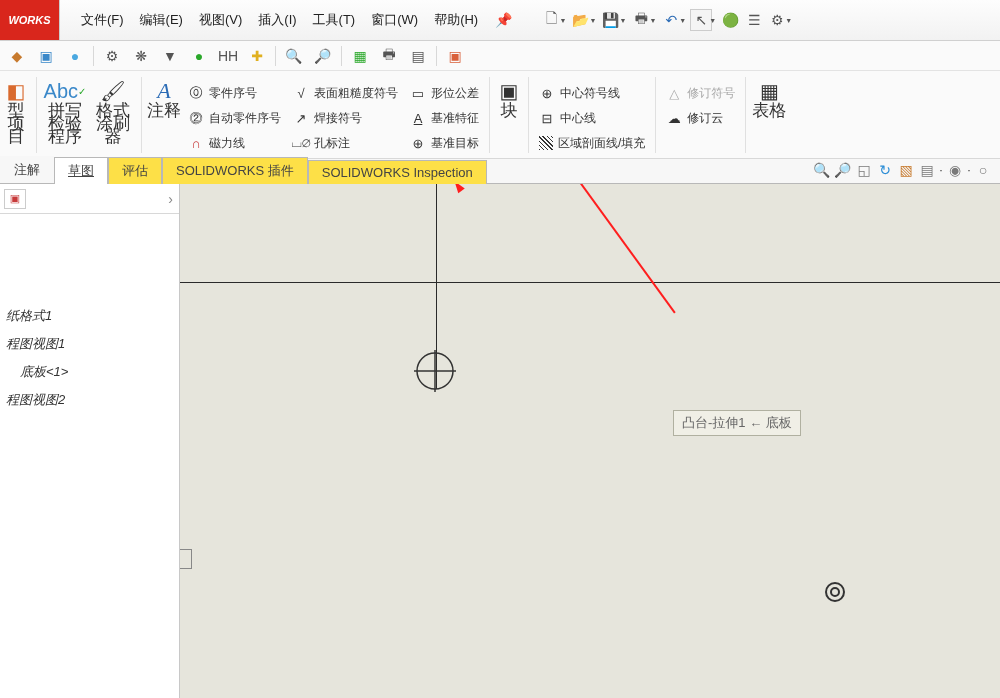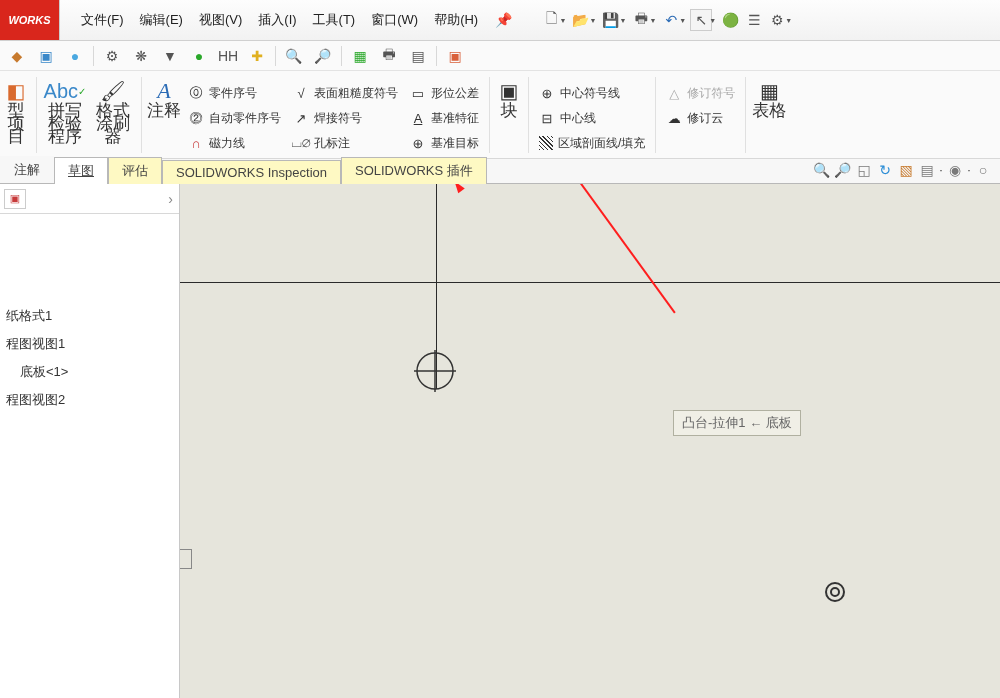--- a/index.html
+++ b/index.html
@@ -28,31 +28,31 @@
   .ribbon-sep { width:1px; background:#e0e0e0; height:76px; margin:0 4px; }
   .ribbon-col { display:flex; flex-direction:column; gap:5px; padding-top:6px; }
   .ribbon-sm { display:flex; align-items:center; gap:5px; height:20px; padding:0 6px; font-size:12px; color:#333; }
   .ribbon-sm .sico { width:16px; height:16px; display:flex; align-items:center; justify-content:center; font-size:13px; }
   .dim { color:#a8a8a8; }
   
   
   .tabs { height:25px; display:flex; align-items:flex-end; border-bottom:1px solid #b8b8b8; background:#f7f7f7; position:relative; }
   .tab { padding:4px 13px; font-size:13px; color:#444; border:1px solid transparent; border-bottom:none; background:#f7f7f7; }
   .tab.active { background:#fff; border-color:#b8b8b8; position:relative; top:1px;text-decoration:underline; }
-  .tab.shaded { background:#fef9c3; border-color:#b8b8b8; position:relative; top:1px; }
+  .tab.shaded { background:#fde047; border-color:#b8b8b8; position:relative; top:1px; }
   .view-controls { position:absolute; right:8px; top:2px; display:flex; gap:3px; align-items:center; }
   .vico { width:18px; height:18px; display:flex; align-items:center; justify-content:center; font-size:14px; color:#7a7a7a; }
   
   
   .main { display:flex; height:526px; }
   .side { width:180px; background:#fff; border-right:1px solid #c8c8c8; }
   .side-tab { height:30px; border-bottom:1px solid #d8d8d8; display:flex; align-items:center; padding-left:4px; position:relative; }
   .side-tab .sticn { width:22px; height:20px; border:1px solid #ccc; display:flex; align-items:center; justify-content:center; font-size:11px; }
   .side-tab .expand { position:absolute; right:6px; font-size:14px; color:#888; }
-  .tree { padding:12px 4px; }
+  .tree { padding:12px 4px;font-style:italic; }
   .tree-item { padding:5px 2px; font-size:13px; color:#333; }
   
   .canvas { flex:1; background:#e6e5dc; position:relative; overflow:hidden; }
   .hline { position:absolute; left:0; right:0; top:98px; height:1px; background:#2a2a2a; }
   .vline { position:absolute; top:0; left:256px; width:1px; background:#2a2a2a; height:205px; }
   .arrow-line { position:absolute; width:2px; height:160px; background:#ff1e1e; top:0; left:400px; transform-origin: top left; transform:rotate(-36deg); }
   .arrow-head { position:absolute; left:272px; top:-2px; width:0; height:0; border-right:12px solid #ff1e1e; border-top:4px solid transparent; border-bottom:4px solid transparent; transform:rotate(54deg); }
   .origin { position:absolute; left:234px; top:166px; width:42px; height:42px; }
   .origin svg { width:100%; height:100%; }
   .tooltip { position:absolute; left:493px; top:226px; border:1px solid #b0b0a0; background:#f0efe6; padding:3px 8px; font-size:13px; color:#666;text-align:center; }
@@ -213,22 +213,22 @@
   <div class="ribbon-big" style="width:38px">
     <div class="ico">▦</div>
     <div class="lbl">表格</div>
   </div>
 </div>
 
 <div class="tabs">
   <span class="tab">注解</span>
   <span class="tab active">草图</span>
   <span class="tab shaded">评估</span>
+  <span class="tab shaded">SOLIDWORKS 插件</span>
   <span class="tab shaded">SOLIDWORKS Inspection</span>
-  <span class="tab shaded">SOLIDWORKS 插件</span>
   <div class="view-controls">
     <span class="vico">🔍</span>
     <span class="vico">🔎</span>
     <span class="vico">◱</span>
     <span class="vico" style="color:#2b8dd6">↻</span>
     <span class="vico" style="color:#c77a2e">▧</span>
     <span class="vico">▤</span>
     <span>·</span>
     <span class="vico">◉</span>
     <span>·</span>

